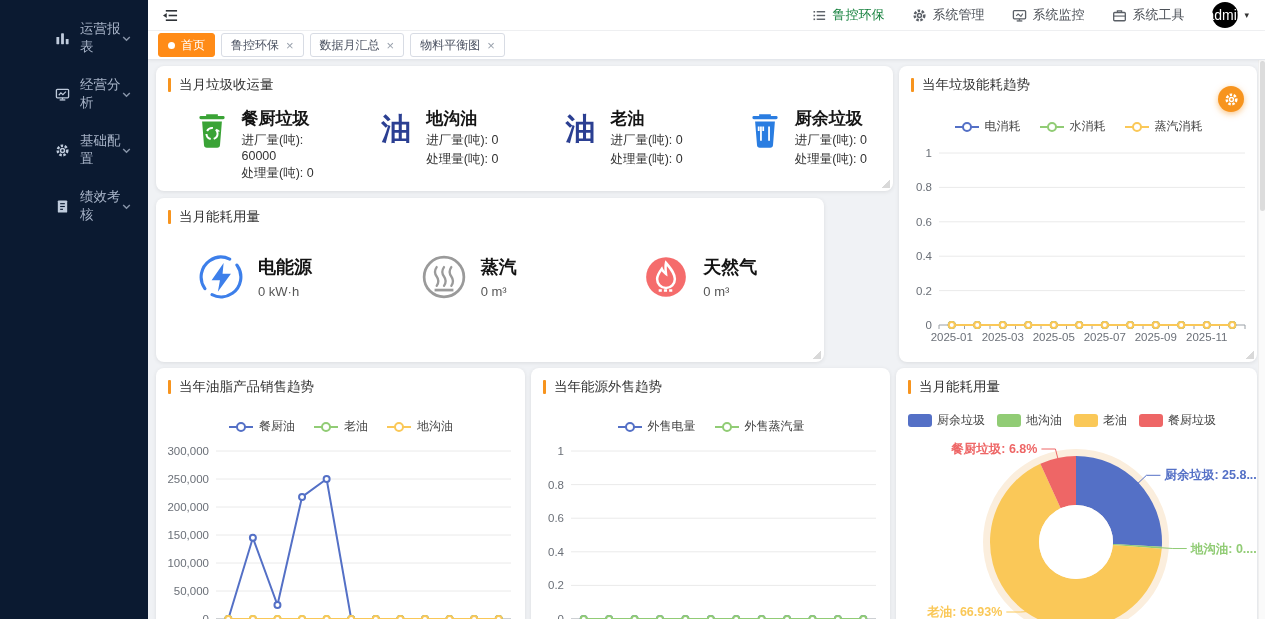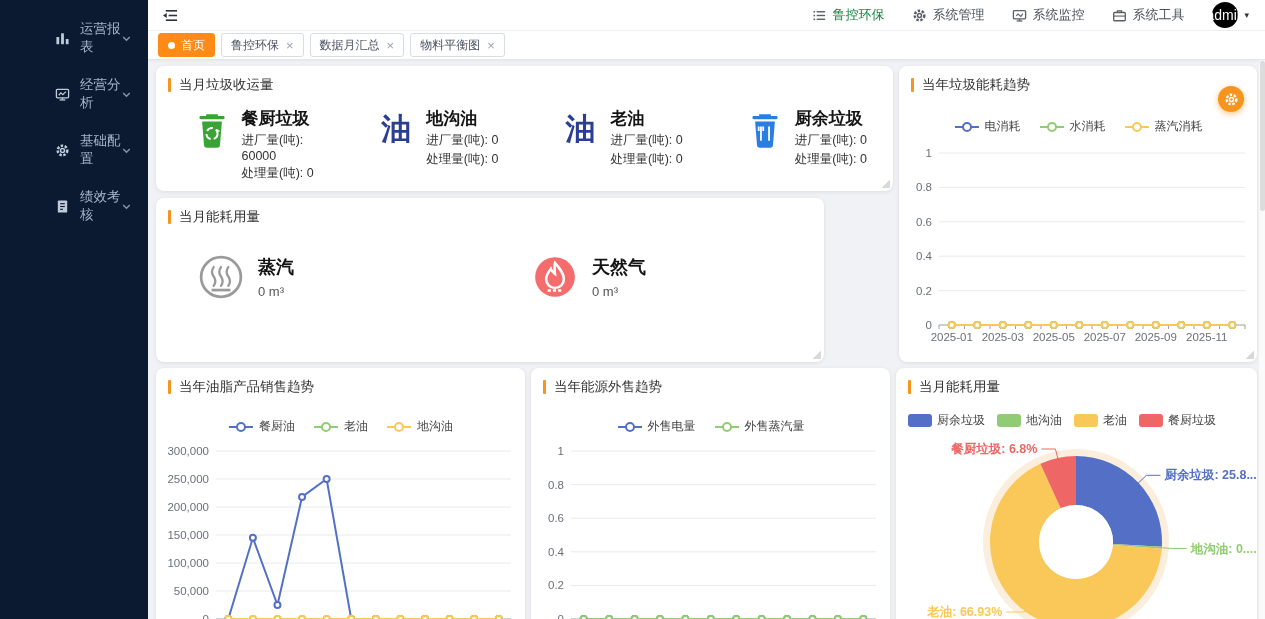--- a/index.html
+++ b/index.html
@@ -285,20 +285,34 @@
         </div>
       </div>
     <span class="grip"></span>
   </section>
 
   <section class="card" style="left:156px;top:198px;width:668px;height:164px">
     <h3 class="card-title">
         <span>当月能耗用量</span>
       </h3>
     <div class="energy-items" id="energyItems">
+        <div class="e-item">
+          <span style="display: flex;">
+            <svg viewBox="0 0 44 44" width="46" height="46">
+              <g transform="rotate(-35 22 22)">
+                <circle cx="22" cy="22" r="19" fill="none" stroke="#3d7fea" stroke-width="3" stroke-linecap="round" stroke-dasharray="50 9"></circle>
+              </g>
+              <polygon points="24.5,8.5 13,25 21,25 19,36 31.5,19 23.5,19" fill="#3d7fea"></polygon>
+            </svg>
+          </span>
+          <div>
+            <div class="e-name">电能源</div>
+            <div class="e-value">0 kW·h</div>
+          </div>
+        </div>
         <div class="e-item">
           <span style="display: flex;">
             <svg viewBox="0 0 44 44" width="46" height="46">
               <circle cx="22" cy="22" r="19" fill="none" stroke="#9a9a9a" stroke-width="2.6"></circle>
               <g fill="none" stroke="#9a9a9a" stroke-width="2.2" stroke-linecap="round">
                 <path d="M15 12.5 q-3.2 4.5 0 9 q3.2 4.5 0 9"></path>
                 <path d="M22 12.5 q-3.2 4.5 0 9 q3.2 4.5 0 9"></path>
                 <path d="M29 12.5 q-3.2 4.5 0 9 q3.2 4.5 0 9"></path>
               </g>
               <line x1="13" y1="34.5" x2="31" y2="34.5" stroke="#9a9a9a" stroke-width="2.6"></line>

